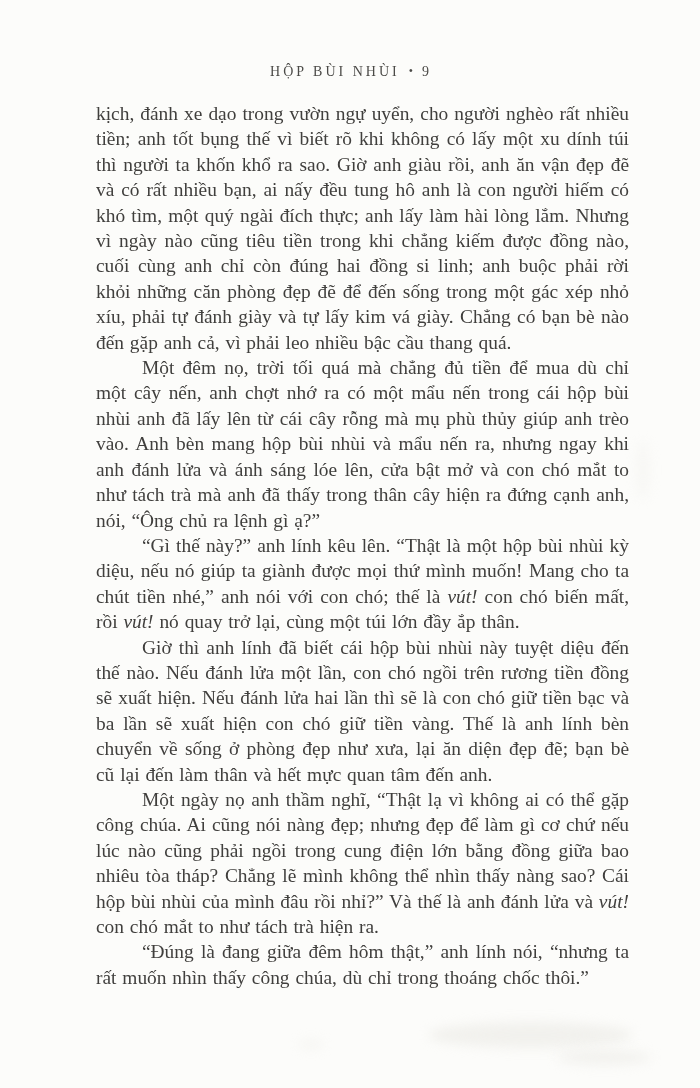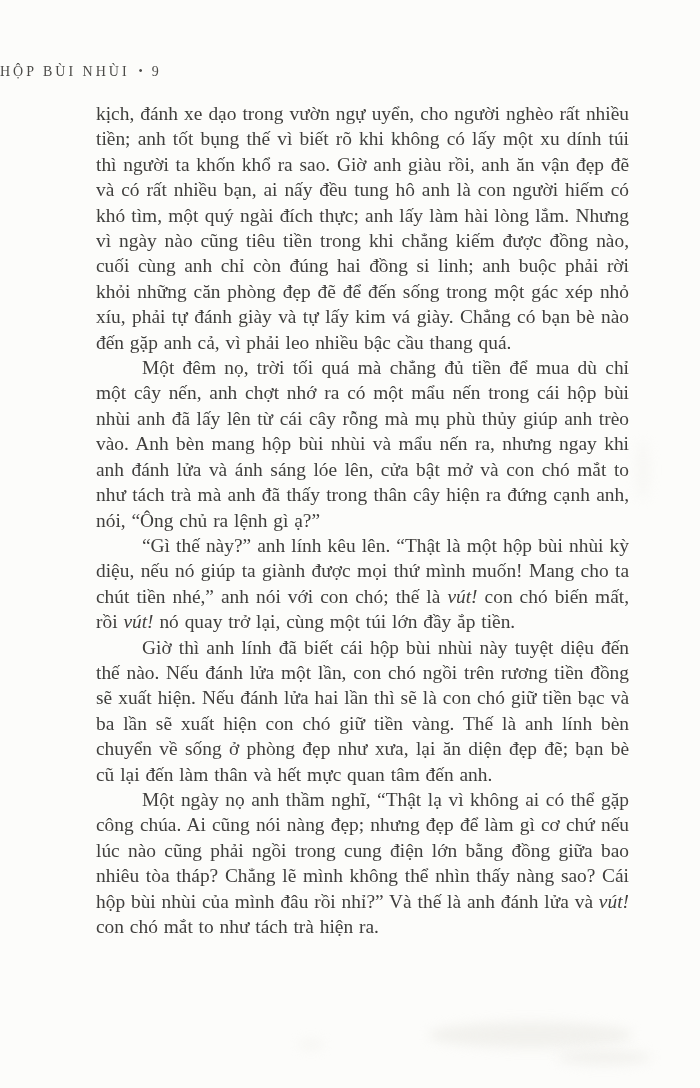--- a/index.html
+++ b/index.html
@@ -18,21 +18,21 @@
   }
   .page {
     position: absolute;
     inset: 0;
   }
   .page-header {
     position: absolute;
     top: 64px;
     left: 0;
     width: 700px;
-    text-align: left;
+    text-align: center;
     font-size: 14px;
     letter-spacing: 3px;
     color: var(--header-ink);
     white-space: nowrap;
   }
   .page-header .sep {
     display: inline-block;
     margin: 0 9px;
     font-size: 12px;
     letter-spacing: 0;
@@ -79,23 +79,24 @@
 
 <div class="page">
 
   <header class="page-header">
     <span>HỘP BÙI NHÙI</span><span class="sep">•</span><span class="num">9</span>
   </header>
 
   <main class="text-body">
       <p class="para"><span>kịch, đánh xe dạo trong vườn ngự uyển, cho người nghèo rất nhiều tiền; anh tốt bụng thế vì biết rõ khi không có lấy một xu dính túi thì người ta khốn khổ ra sao. Giờ anh giàu rồi, anh ăn vận đẹp đẽ và có rất nhiều bạn, ai nấy đều tung hô anh là con người hiếm có khó tìm, một quý ngài đích thực; anh lấy làm hài lòng lắm. Nhưng vì ngày nào cũng tiêu tiền trong khi chẳng kiếm được đồng nào, cuối cùng anh chỉ còn đúng hai đồng si linh; anh buộc phải rời khỏi những căn phòng đẹp đẽ để đến sống trong một gác xép nhỏ xíu, phải tự đánh giày và tự lấy kim vá giày. Chẳng có bạn bè nào đến gặp anh cả, vì phải leo nhiều bậc cầu thang quá.</span></p>
       <p class="para indent"><span>Một đêm nọ, trời tối quá mà chẳng đủ tiền để mua dù chỉ một cây nến, anh chợt nhớ ra có một mẩu nến trong cái hộp bùi nhùi anh đã lấy lên từ cái cây rỗng mà mụ phù thủy giúp anh trèo vào. Anh bèn mang hộp bùi nhùi và mẩu nến ra, nhưng ngay khi anh đánh lửa và ánh sáng lóe lên, cửa bật mở và con chó mắt to như tách trà mà anh đã thấy trong thân cây hiện ra đứng cạnh anh, nói, “Ông chủ ra lệnh gì ạ?”</span></p>
-      <p class="para indent"><span>“Gì thế này?” anh lính kêu lên. “Thật là một hộp bùi nhùi kỳ diệu, nếu nó giúp ta giành được mọi thứ mình muốn! Mang cho ta chút tiền nhé,” anh nói với con chó; thế là </span><em>vút!</em><span> con chó biến mất, rồi </span><em>vút!</em><span> nó quay trở lại, cùng một túi lớn đầy ắp tiền.</span></p>
+      <p class="para indent"><span>“Gì thế này?” anh lính kêu lên. “Thật là một hộp bùi nhùi kỳ diệu, nếu nó giúp ta giành được mọi thứ mình muốn! Mang cho ta chút tiền nhé,” anh nói với con chó; thế là </span><em>vút!</em><span> con chó biến mất, rồi </span><em>vút!</em><span> nó quay trở lại, cùng một túi lớn đầy ắp thân.</span></p>
       <p class="para indent"><span>Giờ thì anh lính đã biết cái hộp bùi nhùi này tuyệt diệu đến thế nào. Nếu đánh lửa một lần, con chó ngồi trên rương tiền đồng sẽ xuất hiện. Nếu đánh lửa hai lần thì sẽ là con chó giữ tiền bạc và ba lần sẽ xuất hiện con chó giữ tiền vàng. Thế là anh lính bèn chuyển về sống ở phòng đẹp như xưa, lại ăn diện đẹp đẽ; bạn bè cũ lại đến làm thân và hết mực quan tâm đến anh.</span></p>
       <p class="para indent"><span>Một ngày nọ anh thầm nghĩ, “Thật lạ vì không ai có thể gặp công chúa. Ai cũng nói nàng đẹp; nhưng đẹp để làm gì cơ chứ nếu lúc nào cũng phải ngồi trong cung điện lớn bằng đồng giữa bao nhiêu tòa tháp? Chẳng lẽ mình không thể nhìn thấy nàng sao? Cái hộp bùi nhùi của mình đâu rồi nhỉ?” Và thế là anh đánh lửa và </span><em>vút!</em><span> con chó mắt to như tách trà hiện ra.</span></p>
+      <p class="para indent"><span>“Đúng là đang giữa đêm hôm thật,” anh lính nói, “nhưng ta rất muốn nhìn thấy công chúa, dù chỉ trong thoáng chốc thôi.”</span></p>
     </main>
 
   <div class="smudge s1"></div>
   <div class="smudge s2"></div>
   <div class="smudge s3"></div>
   <div class="smudge s4"></div>
 
 </div>
 
 </body></html>

